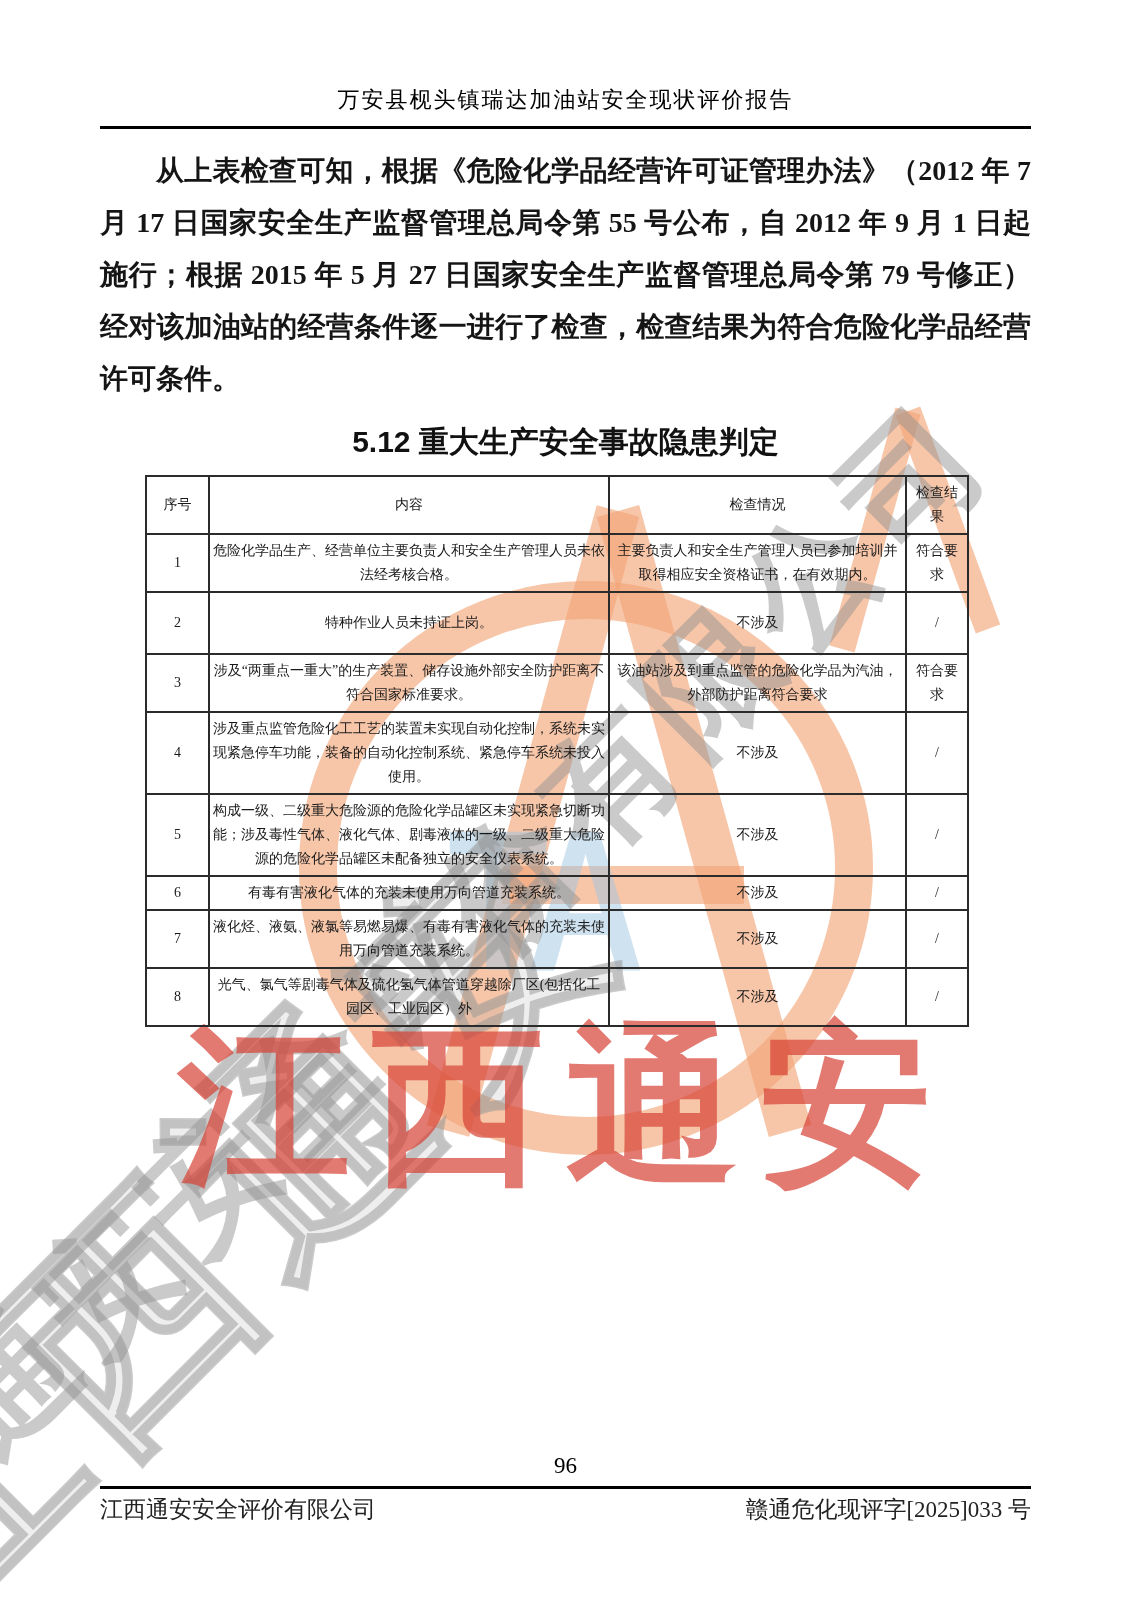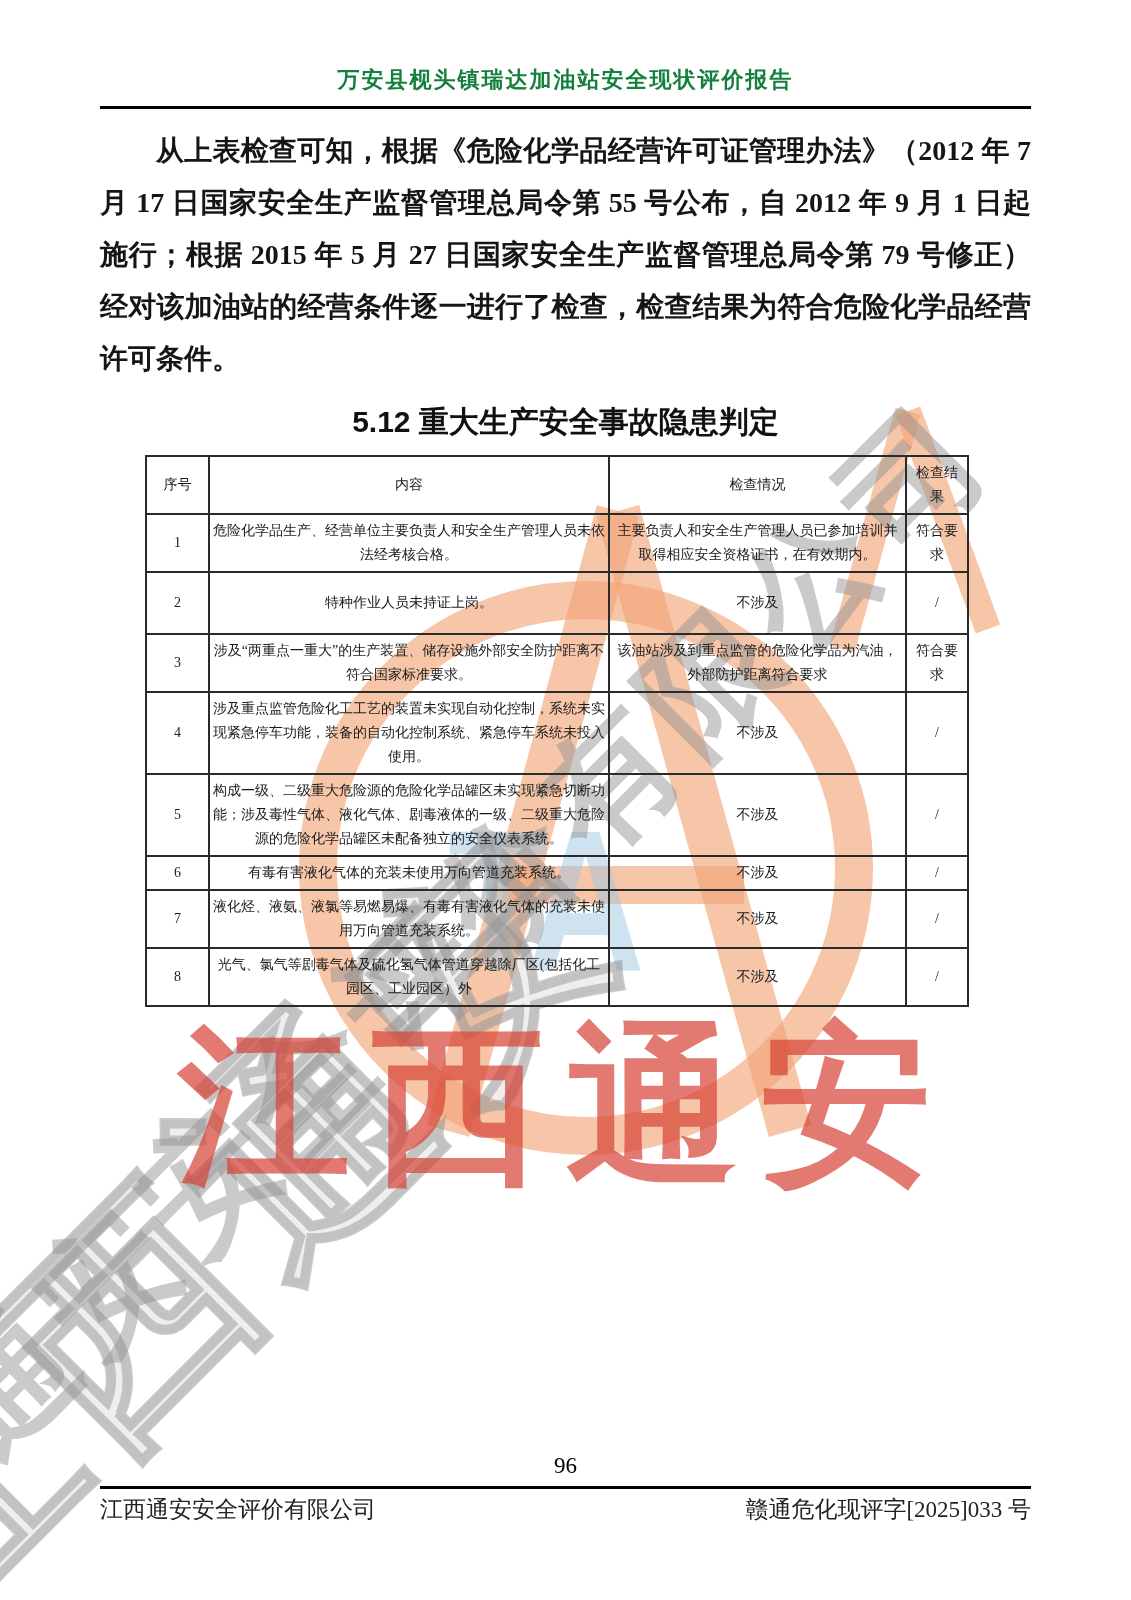--- a/index.html
+++ b/index.html
@@ -39,22 +39,22 @@
   .wm-blue{
     position:absolute;left:448px;top:788px;
     font-family:"Liberation Sans","DejaVu Sans",sans-serif;
     font-weight:bold;font-size:200px;line-height:200px;letter-spacing:-12px;
     color:rgba(160,198,226,0.50);white-space:nowrap;
     transform:scaleX(.82);transform-origin:left top;
   }
   
   .content{position:relative;z-index:1;}
   .header-title{
-    padding-top:66px;text-align:center;
-    font-size:22px;line-height:28px;letter-spacing:2px;color:#15803d;font-weight:bold;
+    padding-top:86px;text-align:center;
+    font-size:22px;line-height:28px;letter-spacing:2px;color:#000000;
   }
   .header-rule{margin:12px 100px 0 100px;border-top:3px solid #000;}
   .text-col{margin:0 100px;}
   .para{
     margin:16px 0 0 0;font-size:28px;line-height:52px;
     text-align:justify;text-indent:2em;color:#151515;font-weight:bold;
   }
   .section-heading{
     margin:14px 0 0 0;font-size:30px;line-height:46px;
     font-family:"Liberation Sans","DejaVu Sans",sans-serif;

